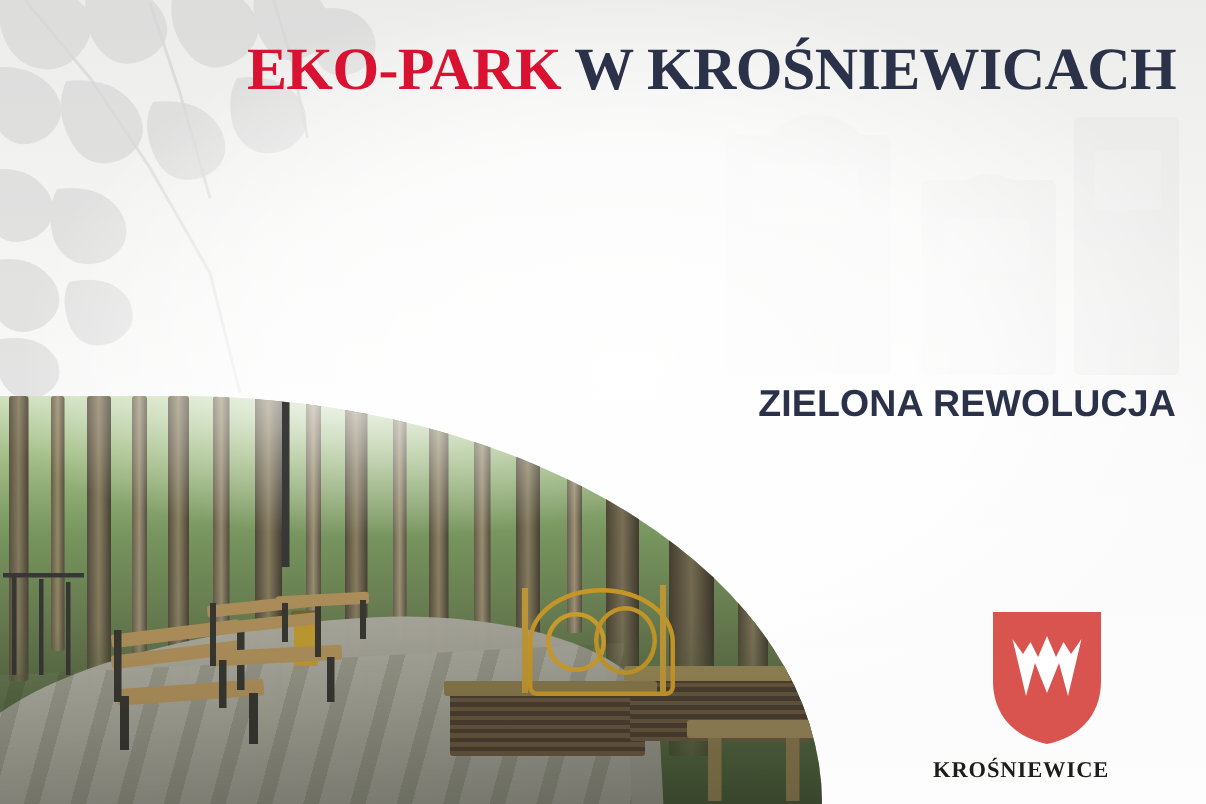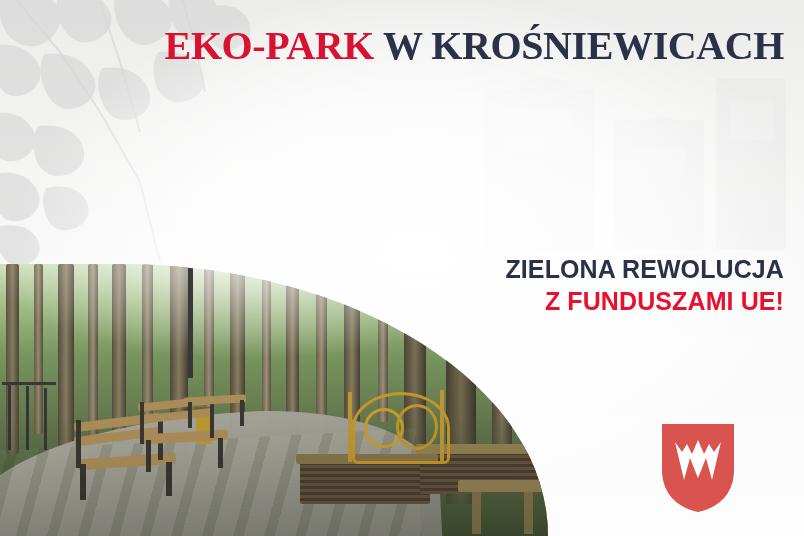--- a/index.html
+++ b/index.html
@@ -207,21 +207,20 @@
   </div>
 
   <div class="bg-fadeout"></div>
 
   <div class="headline">
     <span class="hl-red">EKO-PARK</span><span class="hl-dark"> W KROŚNIEWICACH</span>
   </div>
 
   <div class="subtitle">
     <span class="sub-line1">ZIELONA REWOLUCJA</span>
-    <span class="sub-line2">Z FUNDUSZAMI UE!</span>
   </div>
 
   <div class="photo">
     <div class="photo-inner">
       <div class="ph-sky"></div>
 
       <div class="trunk" style="left:6px;width:13px;height:190px;background:linear-gradient(90deg,#5d5542,#8a7f63,#4e4738);"></div>
       <div class="trunk" style="left:34px;width:9px;height:170px;background:linear-gradient(90deg,#6a6049,#9a8f6f,#56503e);"></div>
       <div class="trunk" style="left:58px;width:16px;height:205px;background:linear-gradient(90deg,#57503f,#8e8365,#4a4436);"></div>
       <div class="trunk" style="left:88px;width:10px;height:178px;background:linear-gradient(90deg,#6d6450,#a0957a,#5a5243);"></div>
@@ -299,15 +298,16 @@
 
       <div class="photo-grade"></div>
     </div>
   </div>
 
   <div class="logo">
     <svg class="crest" viewBox="0 0 76 92" xmlns="http://www.w3.org/2000/svg">
       <path d="M2 2 H74 V48 C74 72 58 86 38 90 C18 86 2 72 2 48 Z" fill="#d9534f"></path>
       <path d="M15 20 L24 58 L30 36 L38 56 L46 36 L52 58 L61 20 L54 30 L49 22 L44 32 L38 18 L32 32 L27 22 L22 30 Z" fill="#ffffff"></path>
     </svg>
+    <div class="logo-name">KROŚNIEWICE</div>
   </div>
 
 </div>
 
 </body></html>

